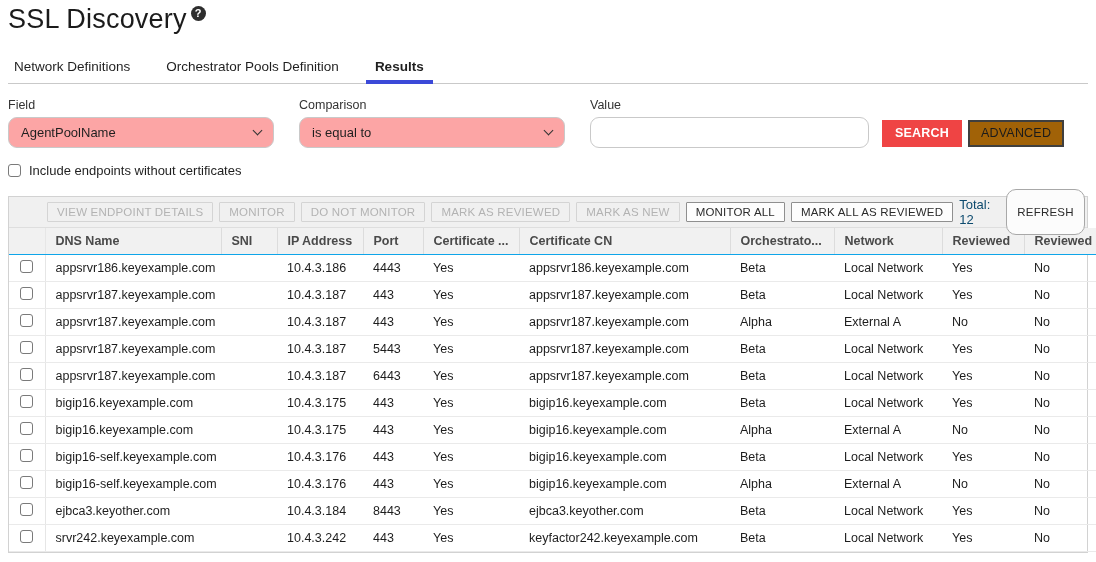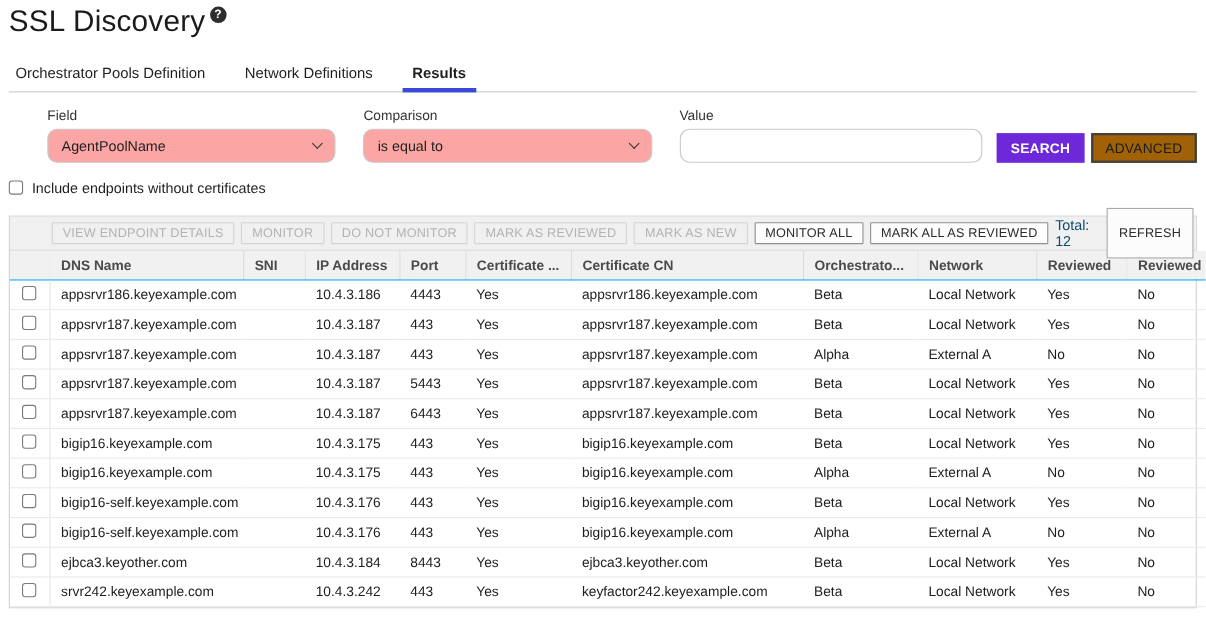--- a/index.html
+++ b/index.html
@@ -24,41 +24,41 @@
   
   .tabs { display: flex; gap: 32px; border-bottom: 1px solid #c9c9c9; margin-top: 20px; padding: 0 4px; }
   .tab { position: relative; font-size: 13.5px; color: #1f1f1f; padding: 4px 2px 9px 2px; cursor: pointer; white-space: nowrap; }
   .tab.active { font-weight: bold; }
   .tab.active::after {
     content: ""; position: absolute; left: -7px; right: -7px; bottom: -1px; height: 4px;
     background: var(--accent, #3b49d8);
   }
 
   
-  .filter-row { display: flex; align-items: flex-end; margin-top: 14px; padding-left: 0; margin-left: 35px; }
+  .filter-row { display: flex; align-items: center; margin-top: 14px; padding-left: 0; }
   .field-group { display: flex; flex-direction: column; }
   .field-label { font-size: 12.5px; color: #333; margin-bottom: 5px; }
   .select-box {
     height: 31px; border: 1px solid #c9c9c9; border-radius: 9px; background: #fca5a5;
     display: flex; align-items: center; justify-content: space-between;
     padding: 0 12px; font-size: 13px; color: #1f1f1f; cursor: pointer;
   }
   .chevron {
     width: 7px; height: 7px; border-right: 1.6px solid #333; border-bottom: 1.6px solid #333;
     transform: rotate(45deg); margin-top: -4px;
   }
   .text-input {
     height: 31px; width: 100%; border: 1px solid #c9c9c9; border-radius: 9px;
     padding: 0 12px; font-size: 13px; color: #1f1f1f; outline: none;
   }
   .g-field { width: 266px; margin-right: 25px; }
   .g-comparison { width: 266px; margin-right: 25px; }
   .g-value { width: 279px; margin-right: 13px; }
   .btn-search {
-    height: 27px; margin-top: 20px; padding: 0 13px; border: none; background: #6d28d9; color: #fff;
+    height: 27px; margin-top: 20px; padding: 0 13px; border: none; background: #ef4444; color: #fff;
     font-size: 12.5px; font-weight: bold; font-family: inherit; letter-spacing: .2px; cursor: pointer;
   }
   .btn-advanced {
     height: 27px; margin-top: 20px; margin-left: 6px; padding: 0 11px;
     border: 2px solid #3f3f3f; background: #a16207; color: #1b1b1b;
     font-size: 12.5px; font-family: inherit; letter-spacing: .2px; cursor: pointer;
   }
 
   
   .include-row { display: flex; align-items: center; margin-top: 15px; font-size: 13px; color: #1f1f1f; }
@@ -77,21 +77,21 @@
   .tb-btn {
     font-family: inherit; font-size: 11.5px; letter-spacing: .2px; margin-right: 6px;
     padding: 3px 9px; border-radius: 1px; white-space: nowrap; cursor: pointer;
   }
   .tb-btn.disabled { color: #b3b3b3; border: 1px solid #d4d4d4; background: transparent; }
   .tb-btn.enabled { color: #2b2b2b; border: 1px solid #8f8f8f; background: #fdfdfd; }
   .toolbar-right { margin-left: auto; display: flex; align-items: center; }
   .total-label { font-size: 13px; color: #0c4a6e; margin-right: 16px; }
   .btn-refresh {
     font-family: inherit; font-size: 11.5px; color: #2b2b2b; letter-spacing: .2px;
-    padding: 16px 10px; border: 1px solid #a8a8a8; background: #fcfcfc; border-radius: 0; cursor: pointer;
+    padding: 16px 10px; border: 1px solid #a8a8a8; background: #fcfcfc; border-radius: 10px; cursor: pointer;
   }
 
   table { width: 100%; border-collapse: collapse; table-layout: fixed; }
   thead th {
     background: #f1f1f1; font-size: 12.5px; font-weight: bold; color: #4a4a4a;
     text-align: left; padding: 6px 10px; border-bottom: 1px solid #0ea5e9;
     border-right: 1px solid #dcdcdc; white-space: nowrap; overflow: hidden; cursor: pointer;
   }
   thead th:last-child { border-right: none; }
   tbody td {
@@ -104,22 +104,22 @@
 <body>
 
 <div class="page">
 
   <div class="title-row">
     <h1 class="page-title">SSL Discovery</h1>
     <span class="help-icon">?</span>
   </div>
 
   <div class="tabs" id="tabs">
+      <div class="tab">Network Definitions</div>
       <div class="tab">Orchestrator Pools Definition</div>
-      <div class="tab">Network Definitions</div>
       <div class="tab active">Results</div>
     </div>
 
   <div class="filter-row">
     <div class="field-group g-field">
       <label class="field-label">Field</label>
       <div class="select-box">
         <span>AgentPoolName</span>
         <span class="chevron"></span>
       </div>

